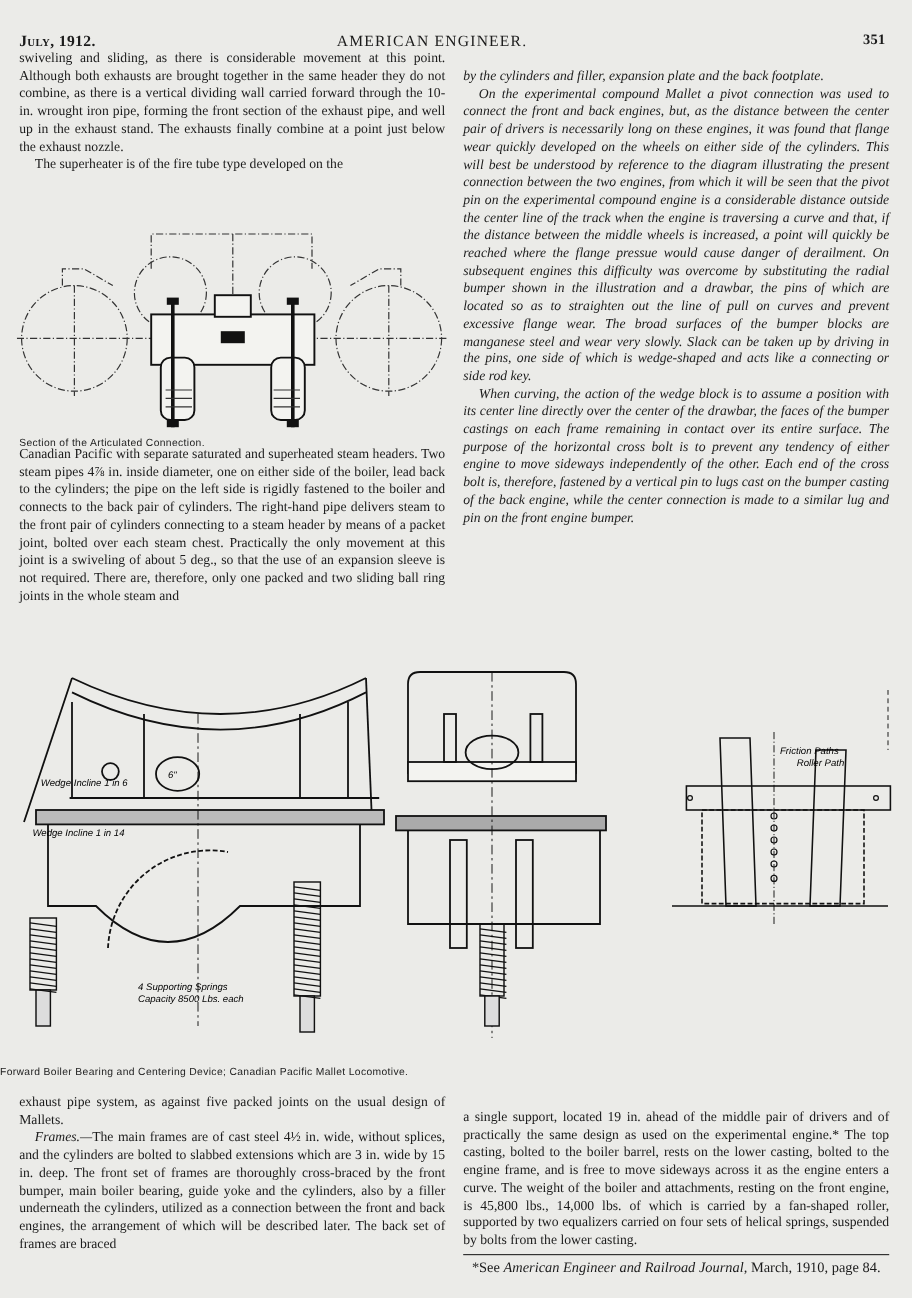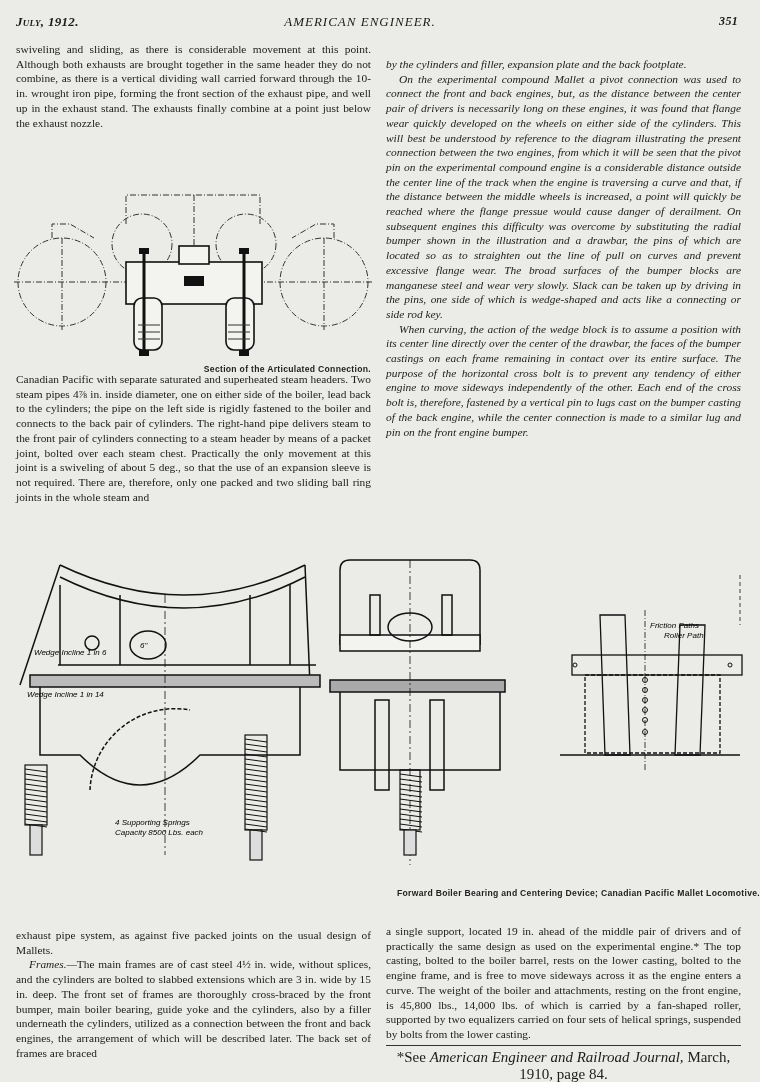--- a/index.html
+++ b/index.html
@@ -1,42 +1,43 @@
 <!DOCTYPE html>
 <html><head>
 <meta charset="utf-8">
 <style>
   html, body { margin:0; padding:0; }
   body { width:760px; height:1082px; background:#ebebe8; position:relative; overflow:hidden;
          font-family:"Liberation Serif","DejaVu Serif",serif; color:#1b1b1b; }
-  .hdr { position:absolute; top:14px; font-size:13px; letter-spacing:0.3px;font-style:italic; }
+  .hdr { position:absolute; top:26px; font-size:13px; letter-spacing:0.3px; }
   .hdr-left { left:16px; font-variant:small-caps; font-weight:bold; font-size:13px; }
   .hdr-center { left:0; width:720px; text-align:center; font-size:13px; letter-spacing:1px; }
   .hdr-right { right:22px; font-weight:bold; font-size:12px; }
   .col { position:absolute; font-size:11.4px; line-height:14.7px; text-align:justify; }
   .col p { margin:0; }
   .col p.ind { text-indent:13px; }
-  .cap { position:absolute; font-family:"Liberation Sans","DejaVu Sans",sans-serif; font-weight:bold;
-         font-size:8.6px; letter-spacing:0.3px; text-align:right; color:#222; }
+  .cap { position:absolute; font-family:"Liberation Sans","DejaVu Sans",sans-serif; font-weight:normal;
+         font-size:8.6px; letter-spacing:0.3px; text-align:left; color:#222; }
   .fig { position:absolute; }
   .fig svg { display:block; }
   .fnrule { position:absolute; left:386px; width:355px; top:1045px; border-top:1px solid #333; }
-  .footnote { position:absolute; left:386px; width:355px; top:1049px; font-size:15px; text-align:center; }
+  .footnote { position:absolute; left:386px; width:355px; top:1049px; font-size:12px; text-align:center; }
   .footnote i { font-style:italic; }
   .lbl { font-family:"Liberation Sans","DejaVu Sans",sans-serif; font-style:italic; font-size:8px; }
 </style>
 </head>
 <body>
 
 <div class="hdr hdr-left">July, 1912.</div>
 <div class="hdr hdr-center">AMERICAN ENGINEER.</div>
 <div class="hdr hdr-right">351</div>
 
 <div class="col" style="left:16px; top:42px; width:355px;">
   <p>swiveling and sliding, as there is considerable movement at this point. Although both exhausts are brought together in the same header they do not combine, as there is a vertical dividing wall carried forward through the 10-in. wrought iron pipe, forming the front section of the exhaust pipe, and well up in the exhaust stand. The exhausts finally combine at a point just below the exhaust nozzle.</p>
+  <p class="ind">The superheater is of the fire tube type developed on the</p>
 </div>
 
 <div class="fig" style="left:14px; top:180px; width:360px; height:180px;">
   <svg width="360" height="180" viewBox="0 0 360 180">
     <g fill="none" stroke="#333" stroke-width="1" stroke-dasharray="6,2,1,2">
       <circle cx="48" cy="102" r="44"></circle>
       <circle cx="310" cy="102" r="44"></circle>
       <circle cx="128" cy="64" r="30"></circle>
       <circle cx="232" cy="64" r="30"></circle>
       <polyline points="112,44 112,15 246,15 246,44"></polyline>
@@ -201,21 +202,21 @@
         <circle cx="645" cy="177" r="2.5"></circle>
       <circle cx="575" cy="110" r="2"></circle>
         <circle cx="730" cy="110" r="2"></circle>
     </g>
     <text class="lbl" x="650" y="73">Friction Paths</text>
     <text class="lbl" x="664" y="83">Roller Path</text>
   </svg>
 </div>
 <div class="cap" style="left:0; top:888px; width:760px;">Forward Boiler Bearing and Centering Device; Canadian Pacific Mallet Locomotive.</div>
 
-<div class="col" style="left:16px; top:912px; width:355px;margin-top:16px;">
+<div class="col" style="left:16px; top:912px; width:355px;">
   <p>exhaust pipe system, as against five packed joints on the usual design of Mallets.</p>
   <p class="ind"><i>Frames.—</i><span>The main frames are of cast steel 4½ in. wide, without splices, and the cylinders are bolted to slabbed extensions which are 3 in. wide by 15 in. deep. The front set of frames are thoroughly cross-braced by the front bumper, main boiler bearing, guide yoke and the cylinders, also by a filler underneath the cylinders, utilized as a connection between the front and back engines, the arrangement of which will be described later. The back set of frames are braced</span></p>
 </div>
 
 <div class="col" style="left:386px; top:912px; width:355px;margin-top:12px;">
   <p>a single support, located 19 in. ahead of the middle pair of drivers and of practically the same design as used on the experimental engine.* The top casting, bolted to the boiler barrel, rests on the lower casting, bolted to the engine frame, and is free to move sideways across it as the engine enters a curve. The weight of the boiler and attachments, resting on the front engine, is 45,800 lbs., 14,000 lbs. of which is carried by a fan-shaped roller, supported by two equalizers carried on four sets of helical springs, suspended by bolts from the lower casting.</p>
 </div>
 
 <div class="fnrule"></div>
 <div class="footnote"><span>*See </span><i>American Engineer and Railroad Journal,</i><span> March, 1910, page 84.</span></div>

